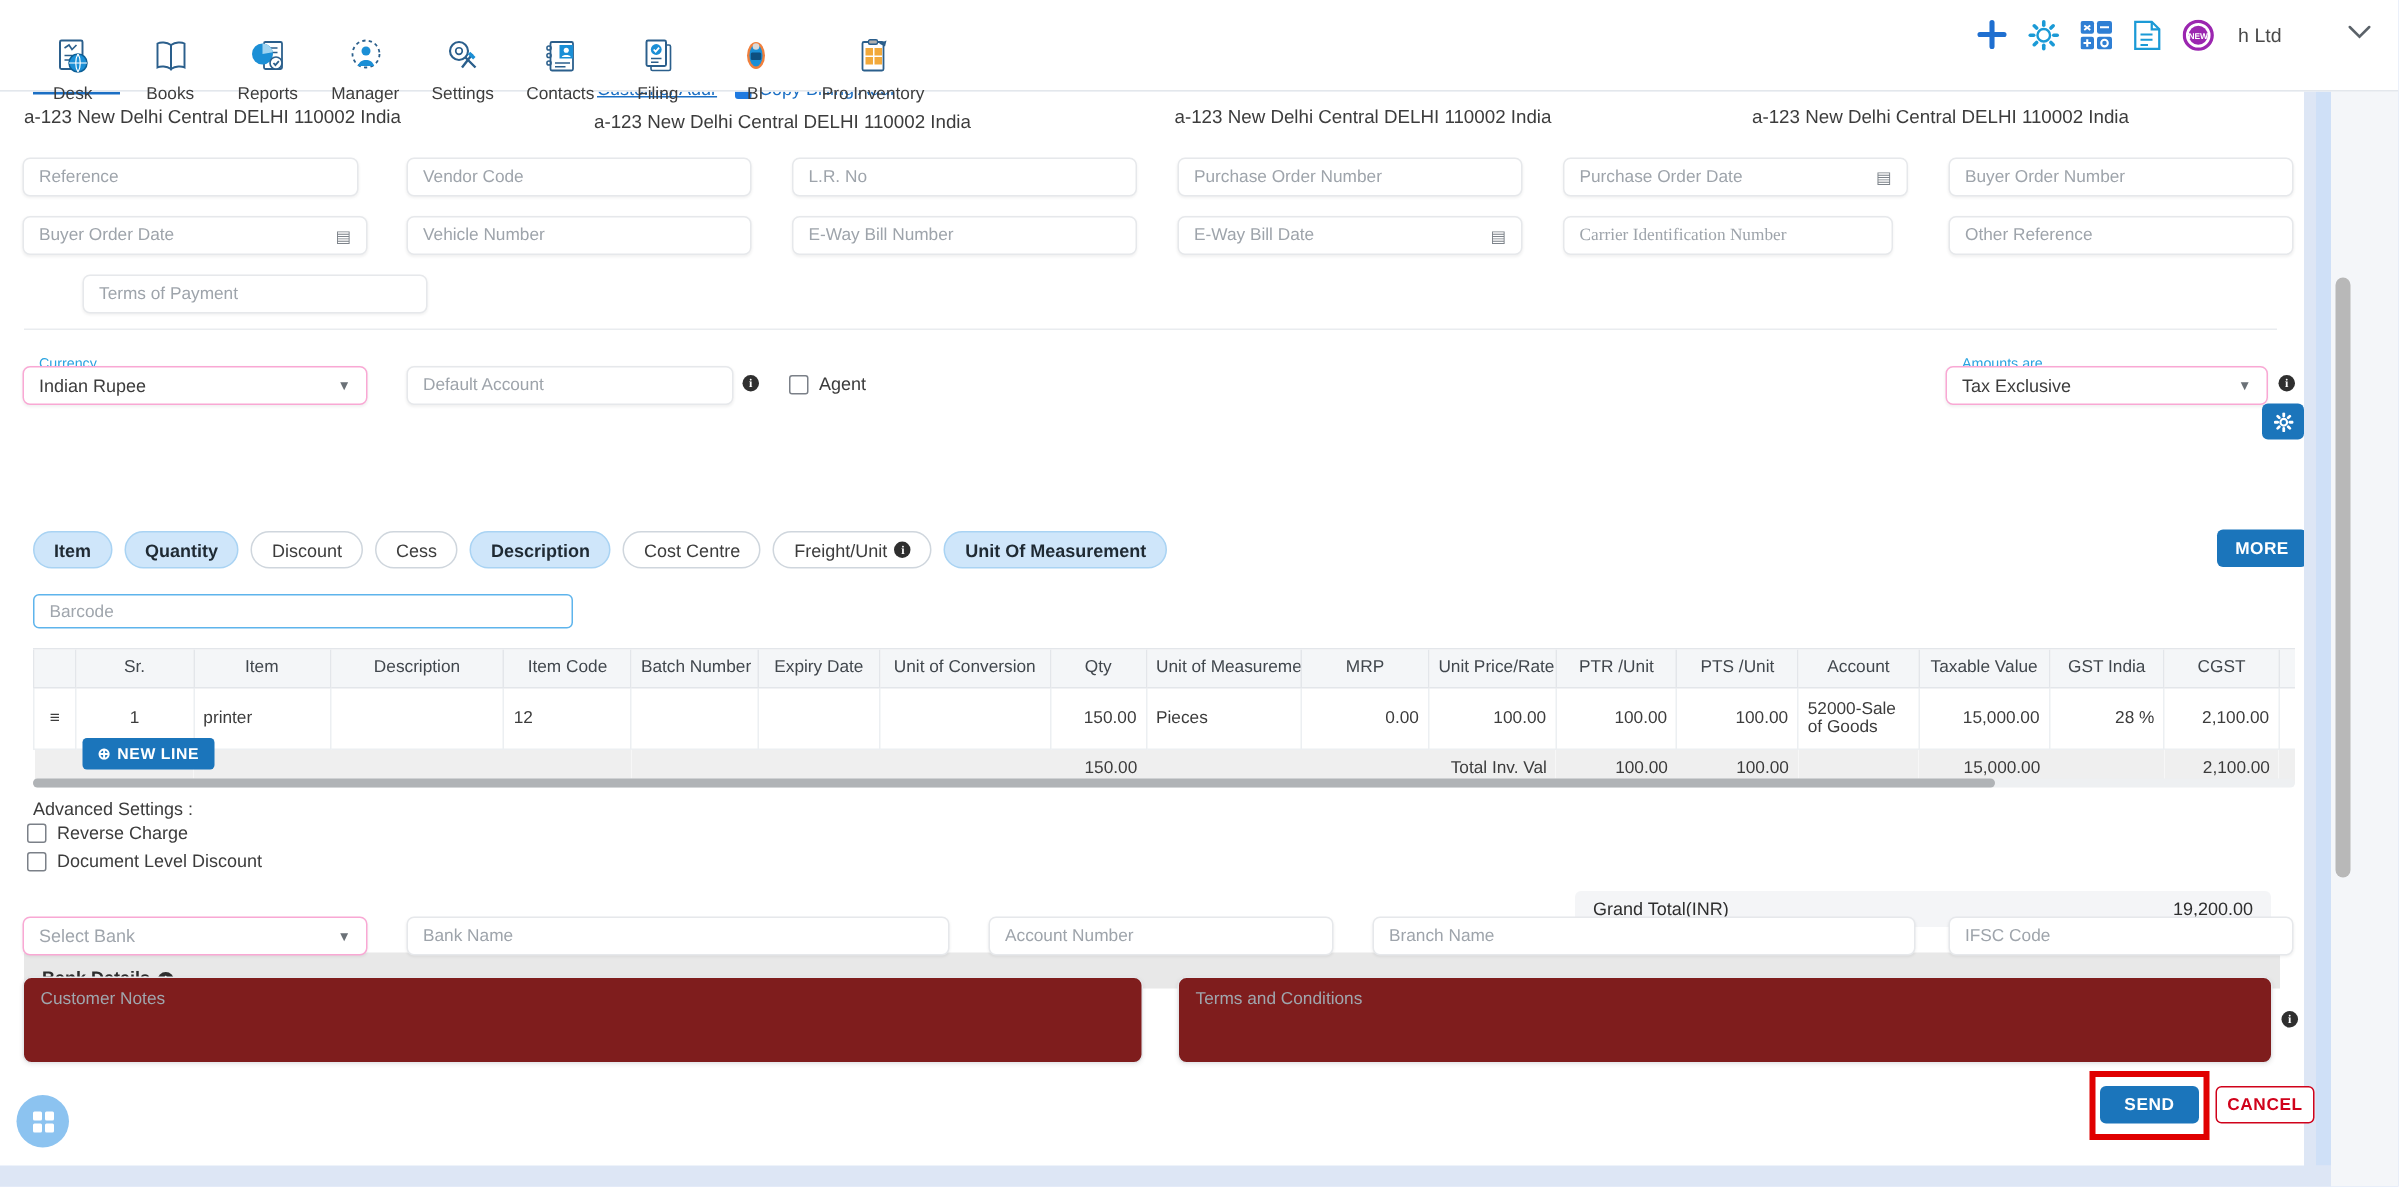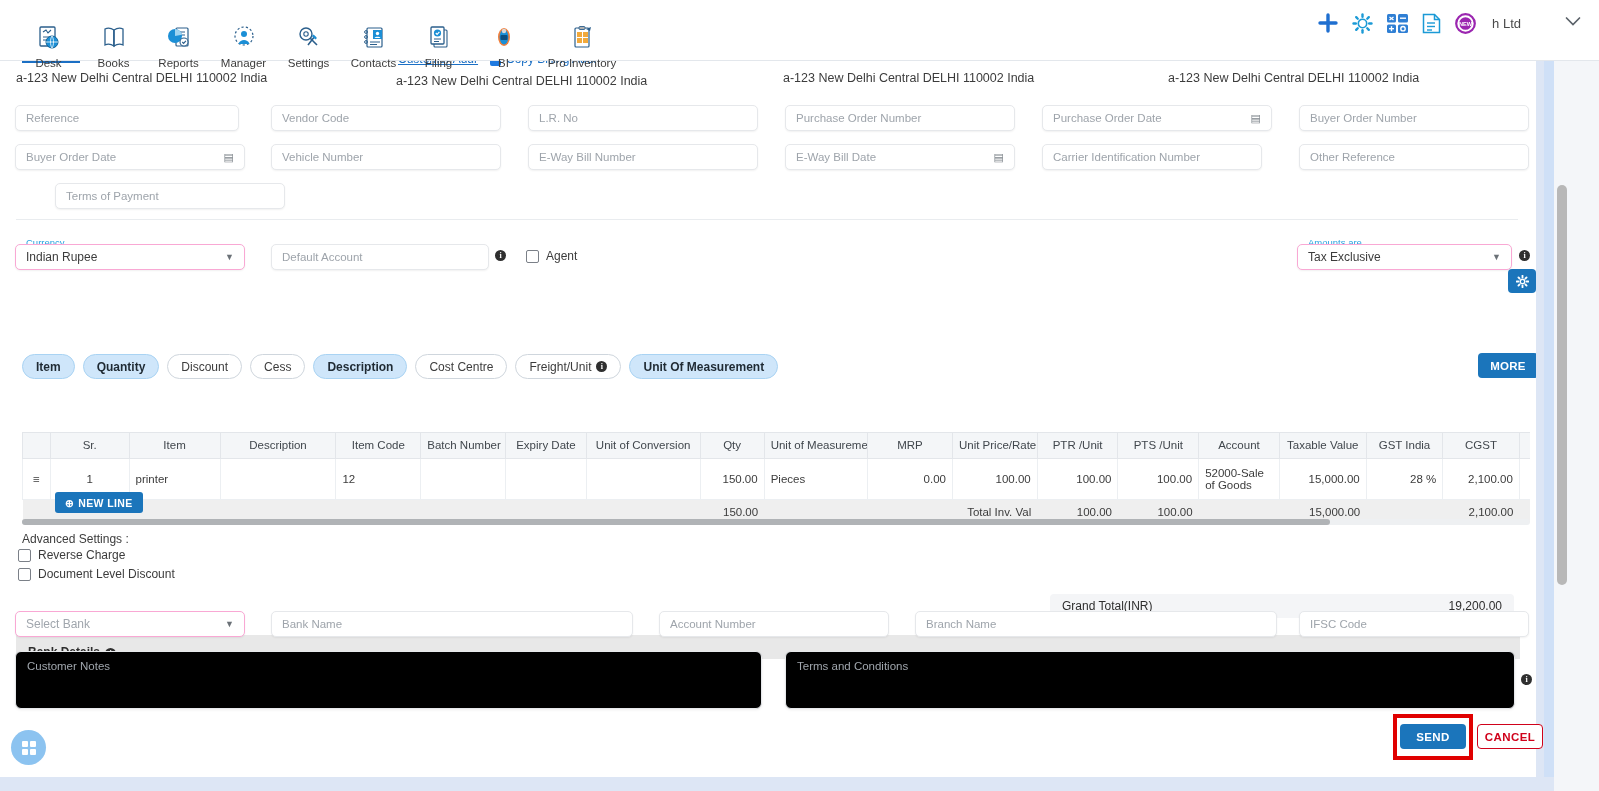--- a/index.html
+++ b/index.html
@@ -232,21 +232,21 @@
     padding: 0 12px; font-size: 12px; color: #2e2e2e;
   }
 
   .bank-bar {
     position: absolute; left: 16px; top: 574px; width: 1504px; height: 24px;
     background: #e8e8e8; display: flex; align-items: flex-end; gap: 5px;
     padding: 0 12px; font-size: 12px; color: #2e2e2e; font-weight: bold;
   }
 
   .ta {
-    position: absolute; background: #000000; border: 1px solid #e6e8eb;
+    position: absolute; background: #7f1d1d; border: 1px solid #e6e8eb;
     border-radius: 6px; box-shadow: 0 1px 3px rgba(0,0,0,0.07);
     padding: 8px 11px; font-size: 11.5px; color: #a0a6ad; cursor: text;
   }
 
   
   .btn-send {
     position: absolute; left: 1400px; top: 724px;
     width: 66px; height: 25px; background: #1b75bb; color: #fff;
     border: none; border-radius: 4px; font-size: 11.5px; font-weight: bold;
     letter-spacing: .4px; cursor: pointer; display:flex; align-items:center; justify-content:center;
@@ -506,21 +506,21 @@
     <div class="fld" style="left:271px; top:83px; width:230px;">
         <span>Vehicle Number</span>
       </div>
     <div class="fld" style="left:528px; top:83px; width:230px;">
         <span>E-Way Bill Number</span>
       </div>
     <div class="fld" style="left:785px; top:83px; width:230px;">
         <span>E-Way Bill Date</span>
         <span class="cal">▤</span>
       </div>
-    <div class="fld" style="left:1042px;top:83px; width:220px;">
+    <div class="fld" style="left:1042px;top:83px; width:220px;font-family:Liberation Serif, serif;">
         <span>Carrier Identification Number</span>
       </div>
     <div class="fld" style="left:1299px;top:83px; width:230px;">
         <span>Other Reference</span>
       </div>
 
     <div class="fld" style="left:15px;  top:122px;width:230px;margin-left:40px;">
         <span>Terms of Payment</span>
       </div>
 
@@ -587,20 +587,23 @@
           <span>Freight/Unit</span>
           <span class="info-i">i</span>
         </div>
       <div class="chip on">
           <span>Unit Of Measurement</span>
         </div>
     </div>
 
     <button class="btn-more">MORE</button>
 
+    <div class="barcode">
+      <span>Barcode</span>
+    </div>
 
     <div class="tbl-wrap">
       <table class="grid">
         <colgroup>
           <col style="width:27px">
             <col style="width:76px">
             <col style="width:88px">
             <col style="width:112px">
           <col style="width:82px">
             <col style="width:82px">

